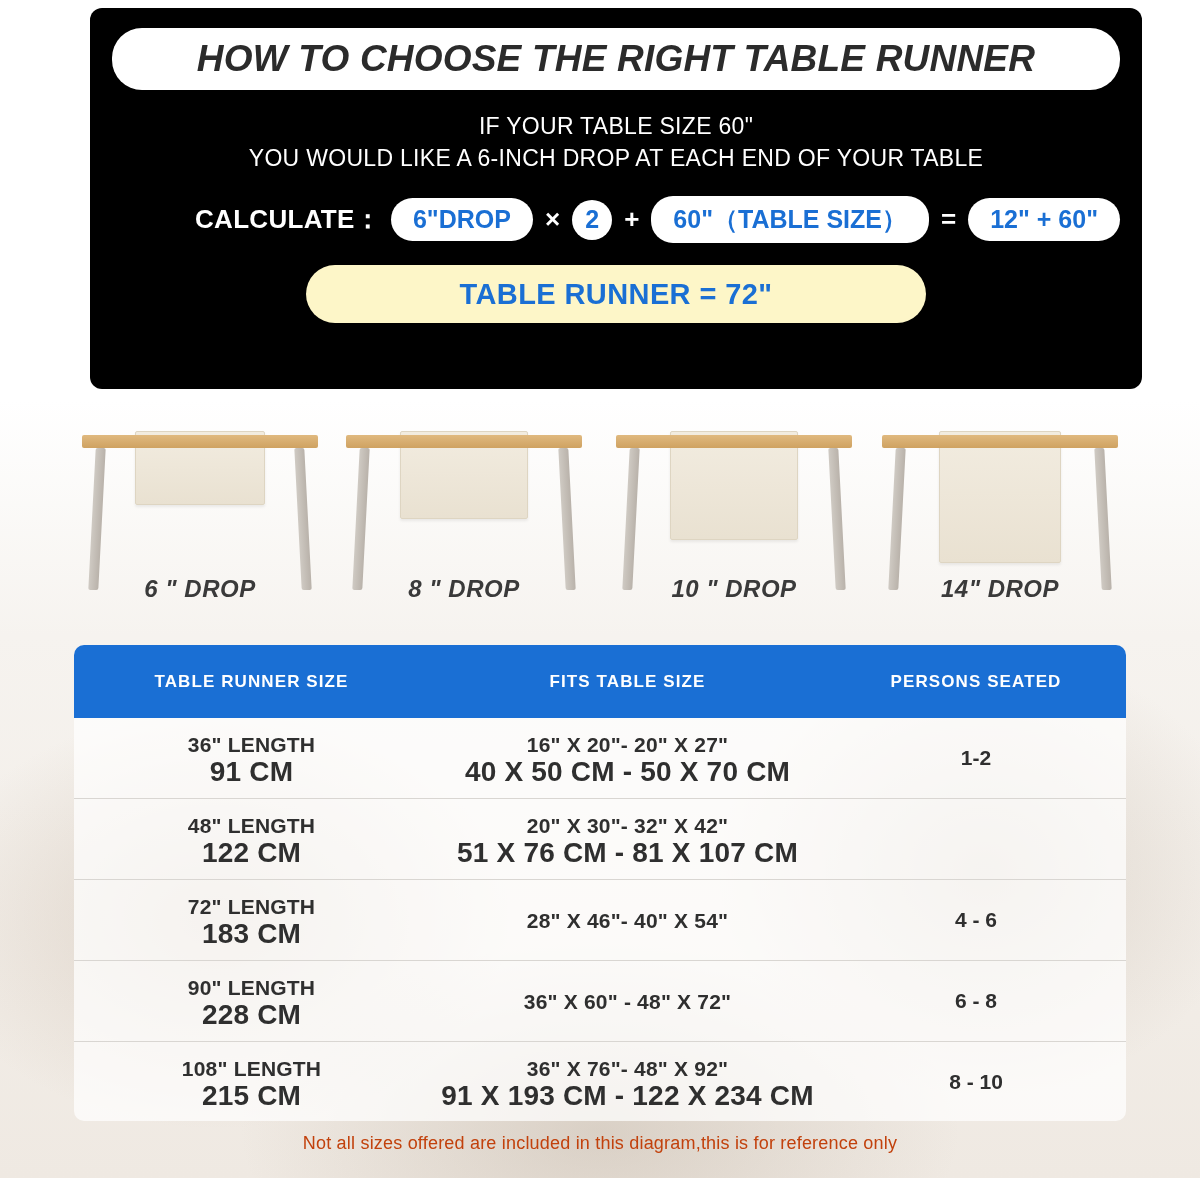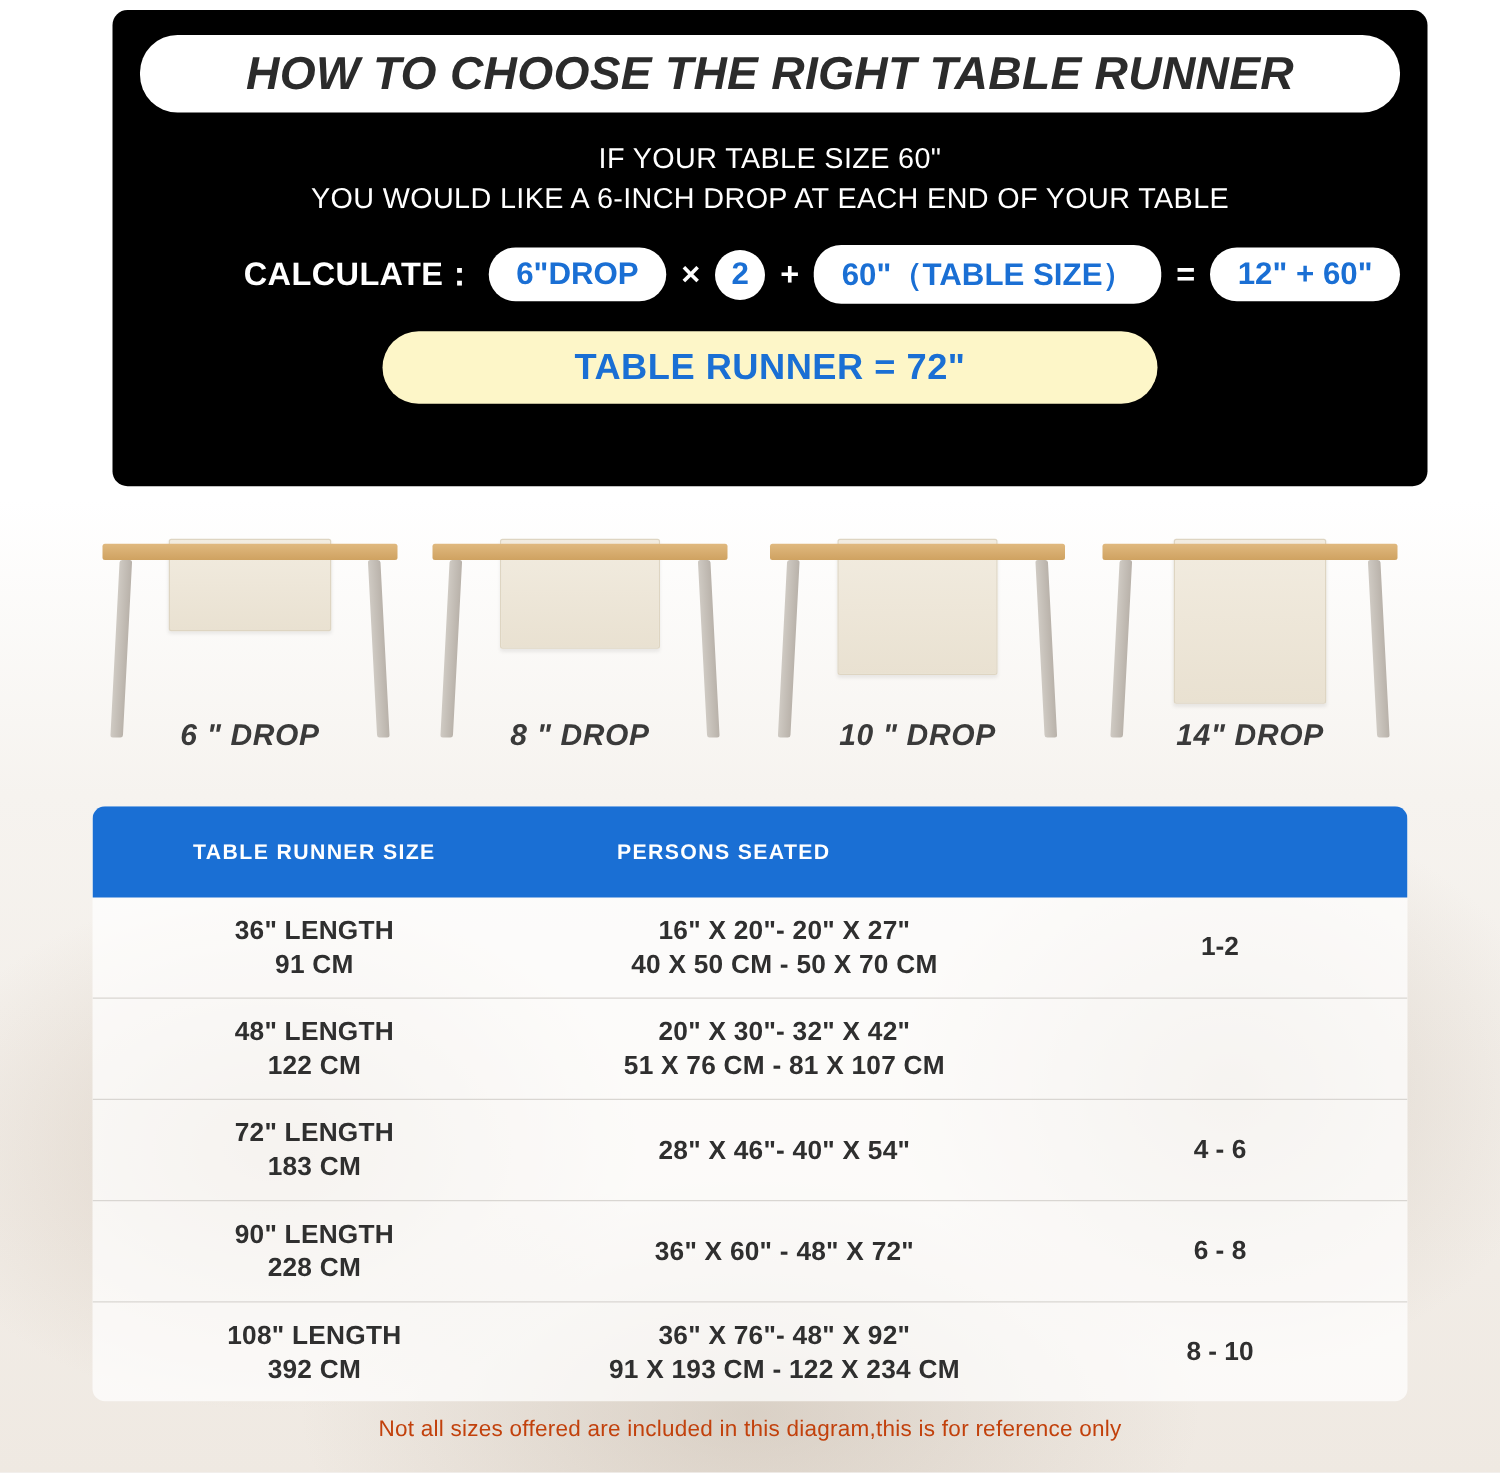--- a/index.html
+++ b/index.html
@@ -208,21 +208,21 @@
     color: #2f2f2f;
   }
   .srow:last-child { border-bottom: none; }
   .cell-line1 {
     font-size: 21px;
     font-weight: bold;
     line-height: 27px;
     letter-spacing: 0.2px;
   }
   .cell-line2 {
-    font-size: 21px;
+    font-size: 28px;
     font-weight: bold;
     line-height: 27px;
     letter-spacing: 0.2px;
   }
   .seated {
     font-size: 21px;
     font-weight: bold;
   }
   .footnote {
     position: absolute;
@@ -296,20 +296,21 @@
       <div class="leg l"></div>
       <div class="leg r"></div>
       <div class="drop-label">14" DROP</div>
     </div>
 
   </section>
 
   <section class="sizing">
     <div class="sizing-head">
       <div class="col1">TABLE RUNNER SIZE</div>
+      <div class="col2">FITS TABLE SIZE</div>
       <div class="col3">PERSONS SEATED</div>
     </div>
 
     <div class="srow">
       <div class="col1">
         <div class="cell-line1">36" LENGTH</div>
         <div class="cell-line2">91 CM</div>
       </div>
       <div class="col2">
         <div class="cell-line1">16" X 20"- 20" X 27"</div>
@@ -347,21 +348,21 @@
       </div>
       <div class="col2">
         <div class="cell-line1">36" X 60" - 48" X 72"</div>
       </div>
       <div class="col3 seated">6 - 8</div>
     </div>
 
     <div class="srow">
       <div class="col1">
         <div class="cell-line1">108" LENGTH</div>
-        <div class="cell-line2">392 CM</div>
+        <div class="cell-line2">215 CM</div>
       </div>
       <div class="col2">
         <div class="cell-line1">36" X 76"- 48" X 92"</div>
         <div class="cell-line2">91 X 193 CM - 122 X 234 CM</div>
       </div>
       <div class="col3 seated">8 - 10</div>
     </div>
   </section>
 
   <div class="footnote">Not all sizes offered are included in this diagram,this is for reference only</div>

